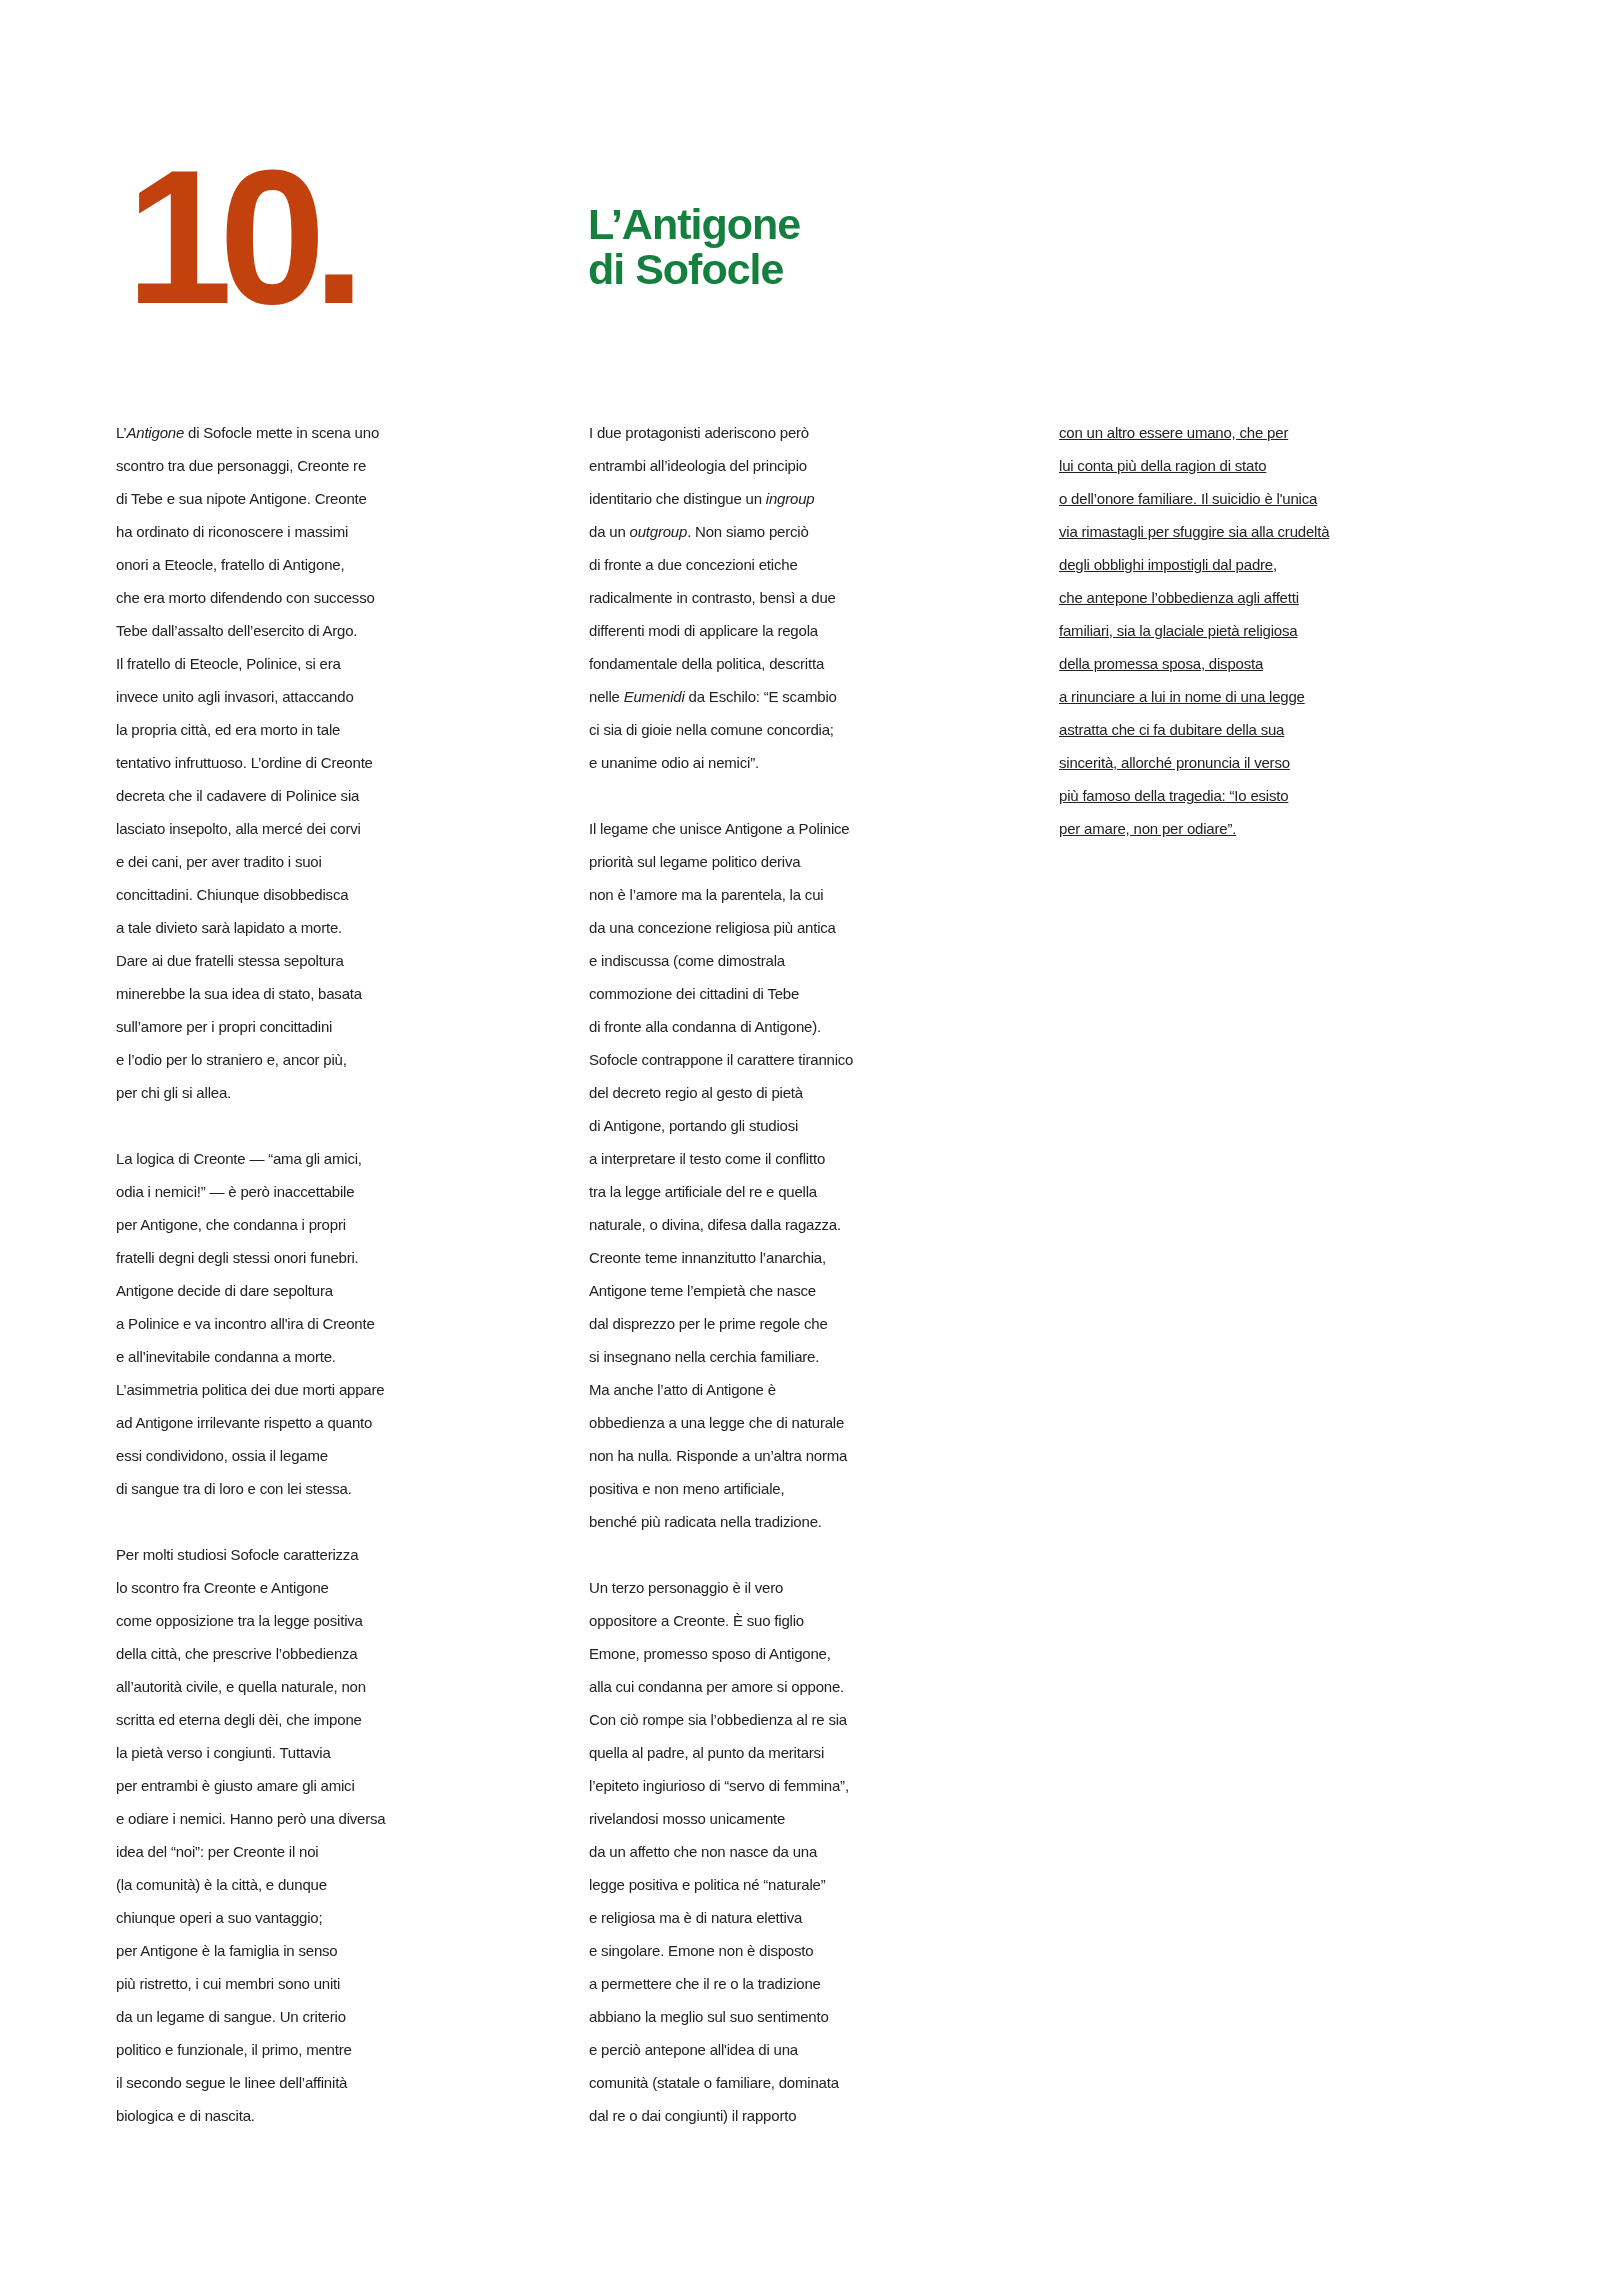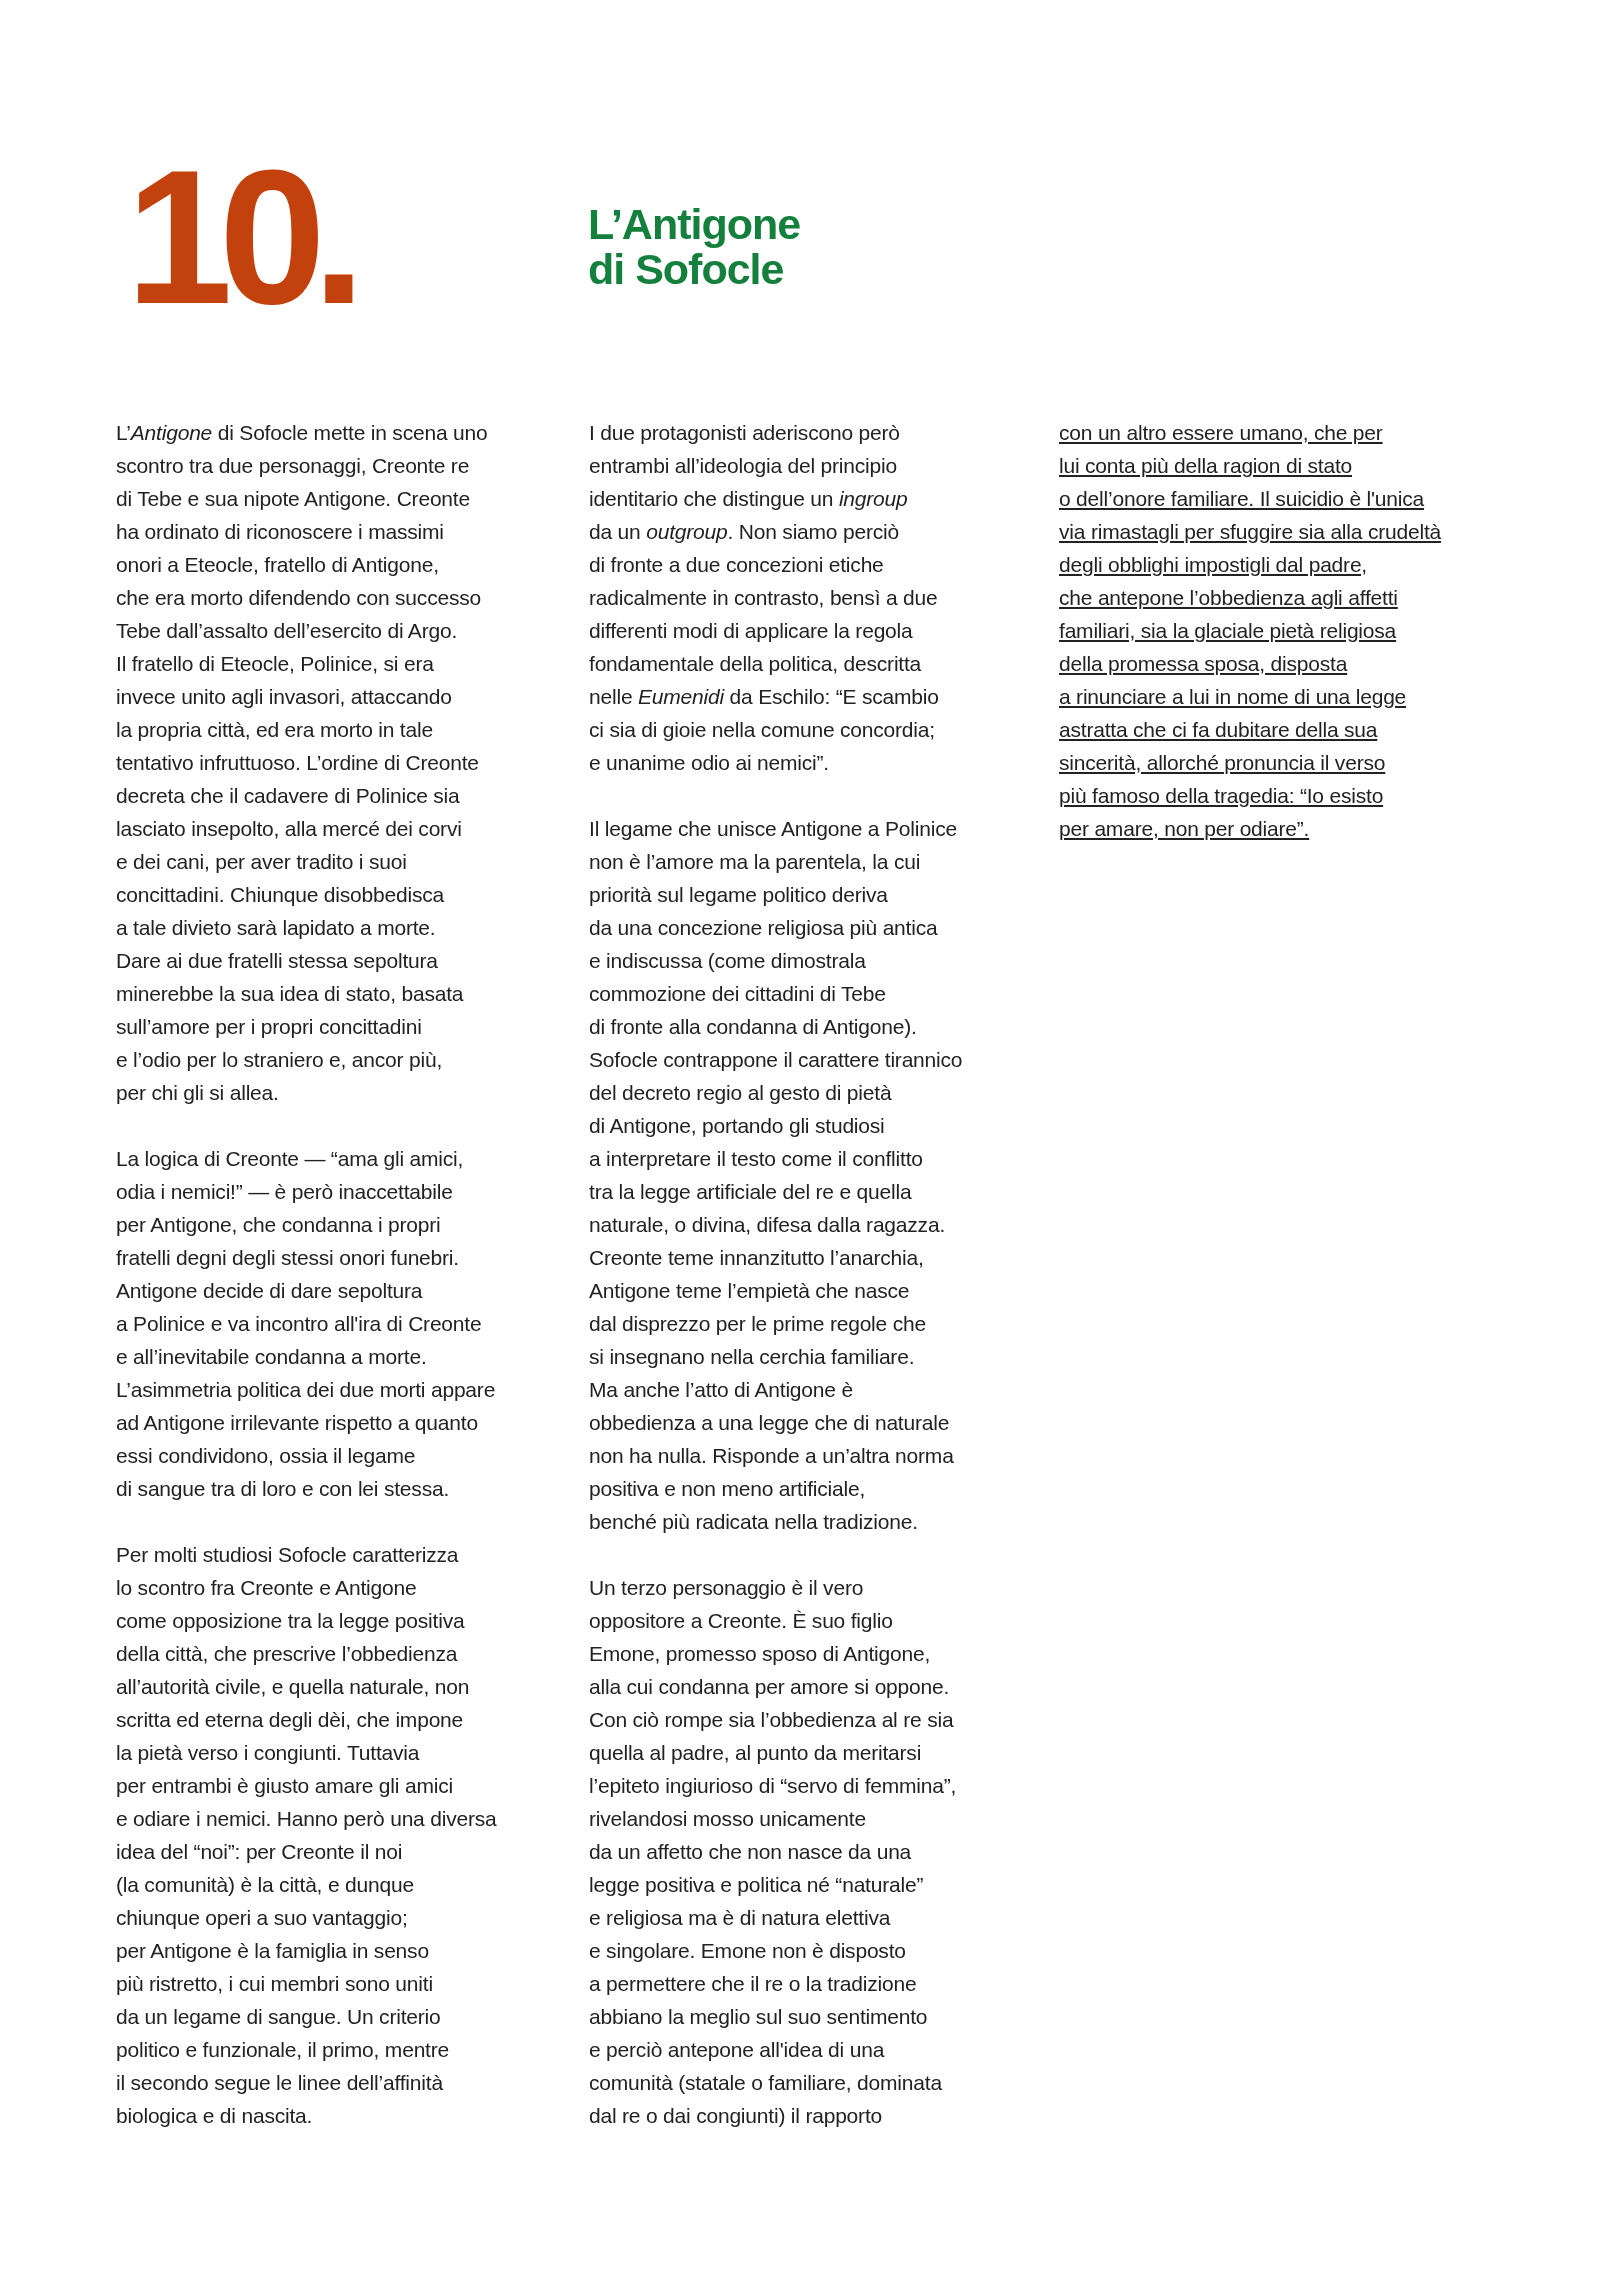--- a/index.html
+++ b/index.html
@@ -37,21 +37,21 @@
     line-height: 45px;
     letter-spacing: -1px;
     color: #15803d;
     margin: 0;
   }
   .chapter-title span { display: block; }
   .column {
     position: absolute;
     top: 416px;
     width: 469px;
-    font-size: 21px;
+    font-size: 15px;
     line-height: 33px;
     letter-spacing: -0.2px;
     color: #222222;
   }
   .col-1 { left: 116px; }
   .col-2 { left: 589px; }
   .col-3 { left: 1059px; text-decoration: underline; }
   .para { margin: 0 0 33px 0; }
   .para:last-child { margin-bottom: 0; }
   .line { display: block; white-space: nowrap; }
@@ -134,22 +134,22 @@
       <span class="line">di fronte a due concezioni etiche</span>
       <span class="line">radicalmente in contrasto, bensì a due</span>
       <span class="line">differenti modi di applicare la regola</span>
       <span class="line">fondamentale della politica, descritta</span>
       <span class="line"><span>nelle </span><em>Eumenidi</em><span> da Eschilo: “E scambio</span></span>
       <span class="line">ci sia di gioie nella comune concordia;</span>
       <span class="line">e unanime odio ai nemici”.</span>
     </p>
     <p class="para">
       <span class="line">Il legame che unisce Antigone a Polinice</span>
+      <span class="line">priorità sul legame politico deriva</span>
       <span class="line">non è l’amore ma la parentela, la cui</span>
-      <span class="line">priorità sul legame politico deriva</span>
       <span class="line">da una concezione religiosa più antica</span>
       <span class="line">e indiscussa (come dimostrala</span>
       <span class="line">commozione dei cittadini di Tebe</span>
       <span class="line">di fronte alla condanna di Antigone).</span>
       <span class="line">Sofocle contrappone il carattere tirannico</span>
       <span class="line">del decreto regio al gesto di pietà</span>
       <span class="line">di Antigone, portando gli studiosi</span>
       <span class="line">a interpretare il testo come il conflitto</span>
       <span class="line">tra la legge artificiale del re e quella</span>
       <span class="line">naturale, o divina, difesa dalla ragazza.</span>

